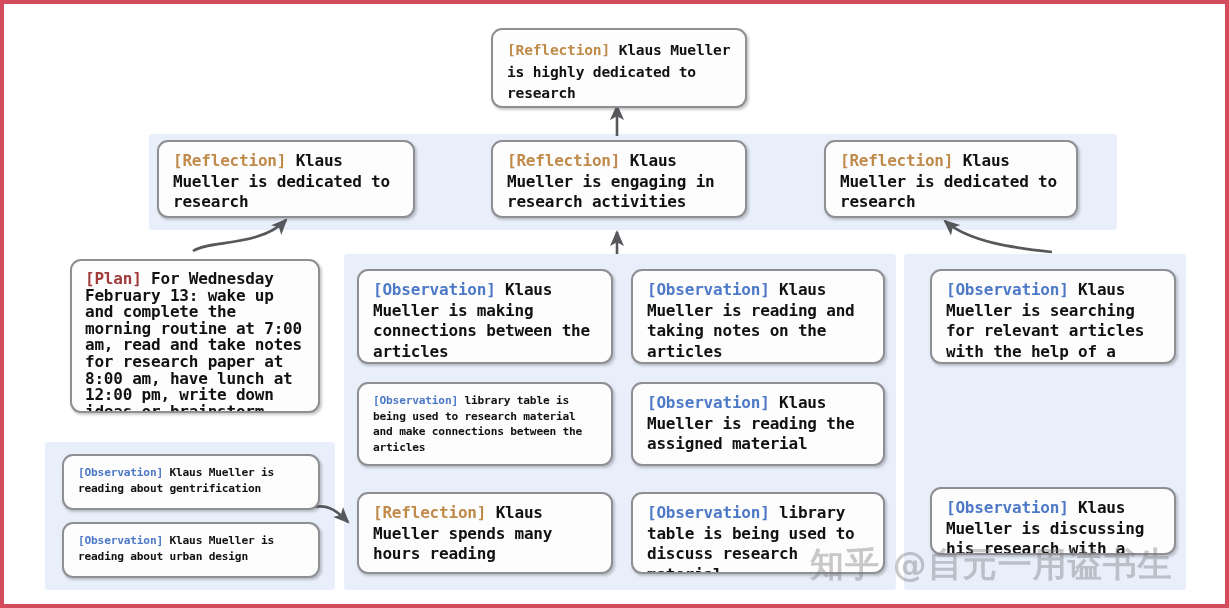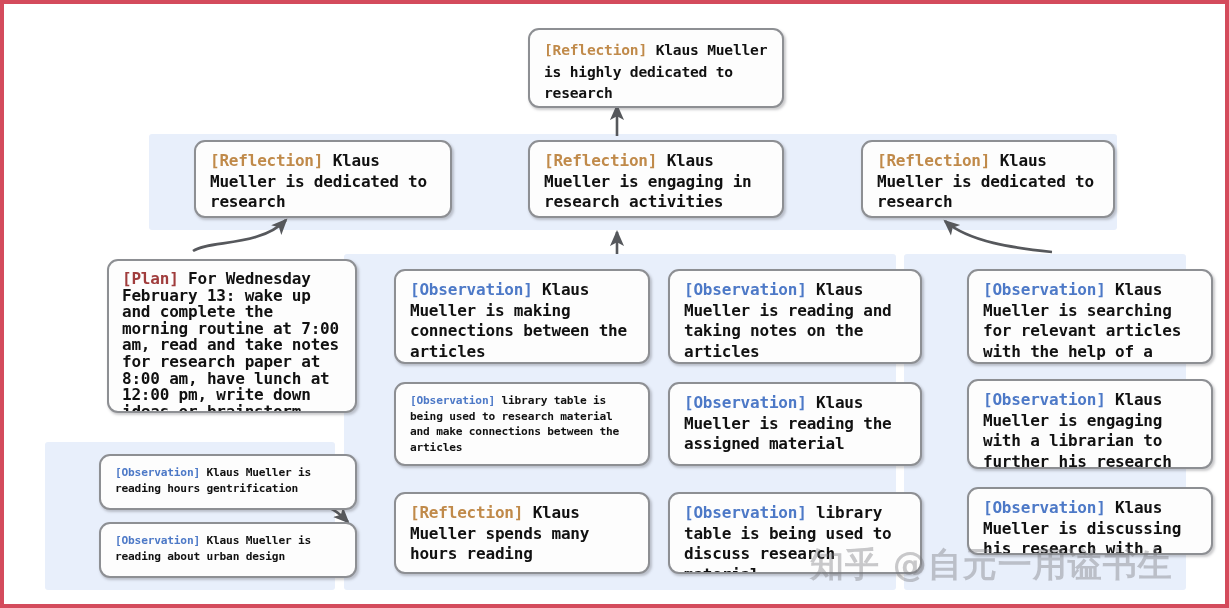--- a/index.html
+++ b/index.html
@@ -37,21 +37,20 @@
     position: absolute;
     background: #fdfdfd;
     border: 2px solid #8d8f93;
     border-radius: 11px;
     box-shadow: 1.5px 2px 2.5px rgba(80,80,85,0.30);
     padding: 9px 12px 9px 14px;
     color: #111111;
     font-weight: bold;
     letter-spacing: -0.2px;
     overflow: hidden;
-    margin-left: 37px;
   }
   .node .txt { display: block; white-space: pre-wrap; }
 
   .sz-lg  { font-size: 14.6px; line-height: 21.5px; }
   .sz-md  { font-size: 16px; line-height: 20.5px; }
   .sz-sm  { font-size: 16px; line-height: 16.6px; }
   .sz-xs  { font-size: 11.2px; line-height: 15.6px; }
 
   .tag-reflection  { color: #c08a4a; }
   .tag-observation { color: #4d79c7; }
@@ -126,21 +125,21 @@
 
     <div class="node sz-md" style="left:820px; top:136px; width:254px; height:78px;">
       <span class="txt"><span class="tag-reflection">[Reflection]</span><span> Klaus Mueller is dedicated to research</span></span>
     </div>
 
     <div class="node sz-sm" style="left:66px; top:255px; width:250px; height:154px; padding:10px 10px 10px 13px;">
       <span class="txt"><span class="tag-plan">[Plan]</span><span> For Wednesday February 13: wake up and complete the morning routine at 7:00 am, read and take notes for research paper at 8:00 am, have lunch at 12:00 pm, write down ideas or brainstorm potential solutions at 1:00 pm, [...]</span></span>
     </div>
 
     <div class="node sz-xs" style="left:58px; top:450px; width:258px; height:56px;">
-      <span class="txt"><span class="tag-observation">[Observation]</span><span> Klaus Mueller is reading hours gentrification</span></span>
+      <span class="txt"><span class="tag-observation">[Observation]</span><span> Klaus Mueller is reading about gentrification</span></span>
     </div>
 
     <div class="node sz-xs" style="left:58px; top:518px; width:258px; height:56px;">
       <span class="txt"><span class="tag-observation">[Observation]</span><span> Klaus Mueller is reading about urban design</span></span>
     </div>
 
     <div class="node sz-md" style="left:353px; top:265px; width:256px; height:95px;">
       <span class="txt"><span class="tag-observation">[Observation]</span><span> Klaus Mueller is making connections between the articles</span></span>
     </div>
 
@@ -161,23 +160,20 @@
     </div>
 
     <div class="node sz-md" style="left:627px; top:488px; width:254px; height:82px;">
       <span class="txt"><span class="tag-observation">[Observation]</span><span> library table is being used to discuss research material</span></span>
     </div>
 
     <div class="node sz-md" style="left:926px; top:265px; width:246px; height:95px;">
       <span class="txt"><span class="tag-observation">[Observation]</span><span> Klaus Mueller is searching for relevant articles with the help of a librarian</span></span>
     </div>
 
-    <div class="node sz-md" style="left:926px; top:375px; width:246px; height:90px;">
-      <span class="txt"><span class="tag-observation">[Observation]</span><span> Klaus Mueller is engaging with a librarian to further his research</span></span>
-    </div>
 
     <div class="node sz-md" style="left:926px; top:483px; width:246px; height:68px;">
       <span class="txt"><span class="tag-observation">[Observation]</span><span> Klaus Mueller is discussing his research with a librarian</span></span>
     </div>
 
     <div id="watermark">知乎 @自元一用谥书生</div>
 
   </div>
 </div>
 

